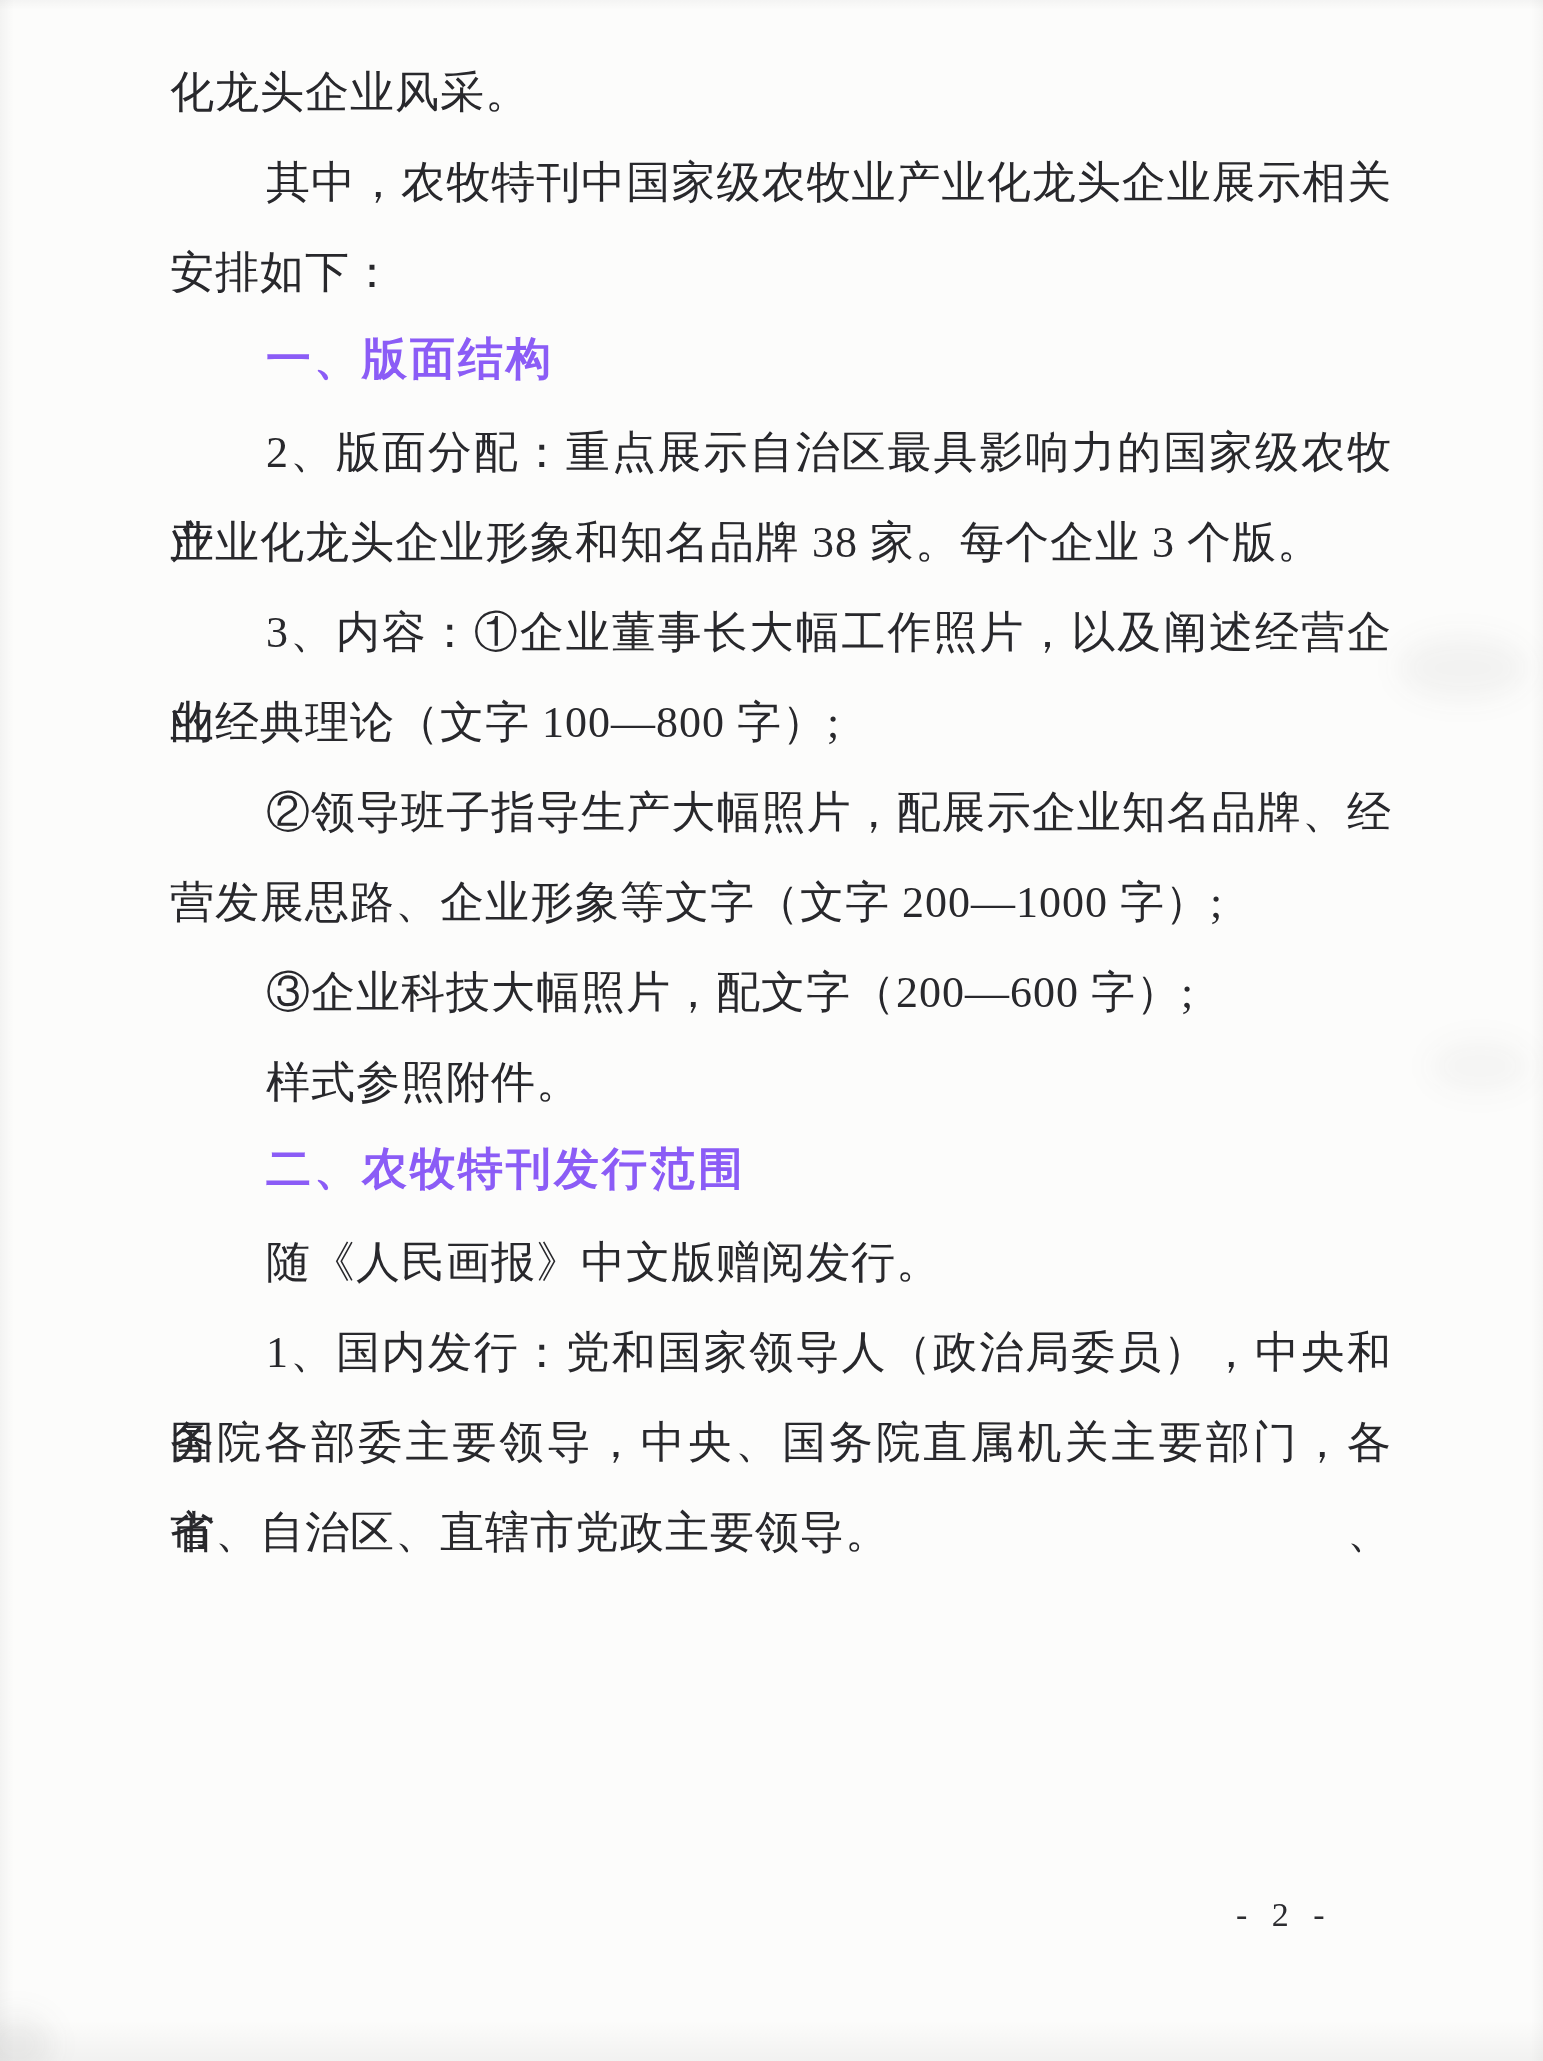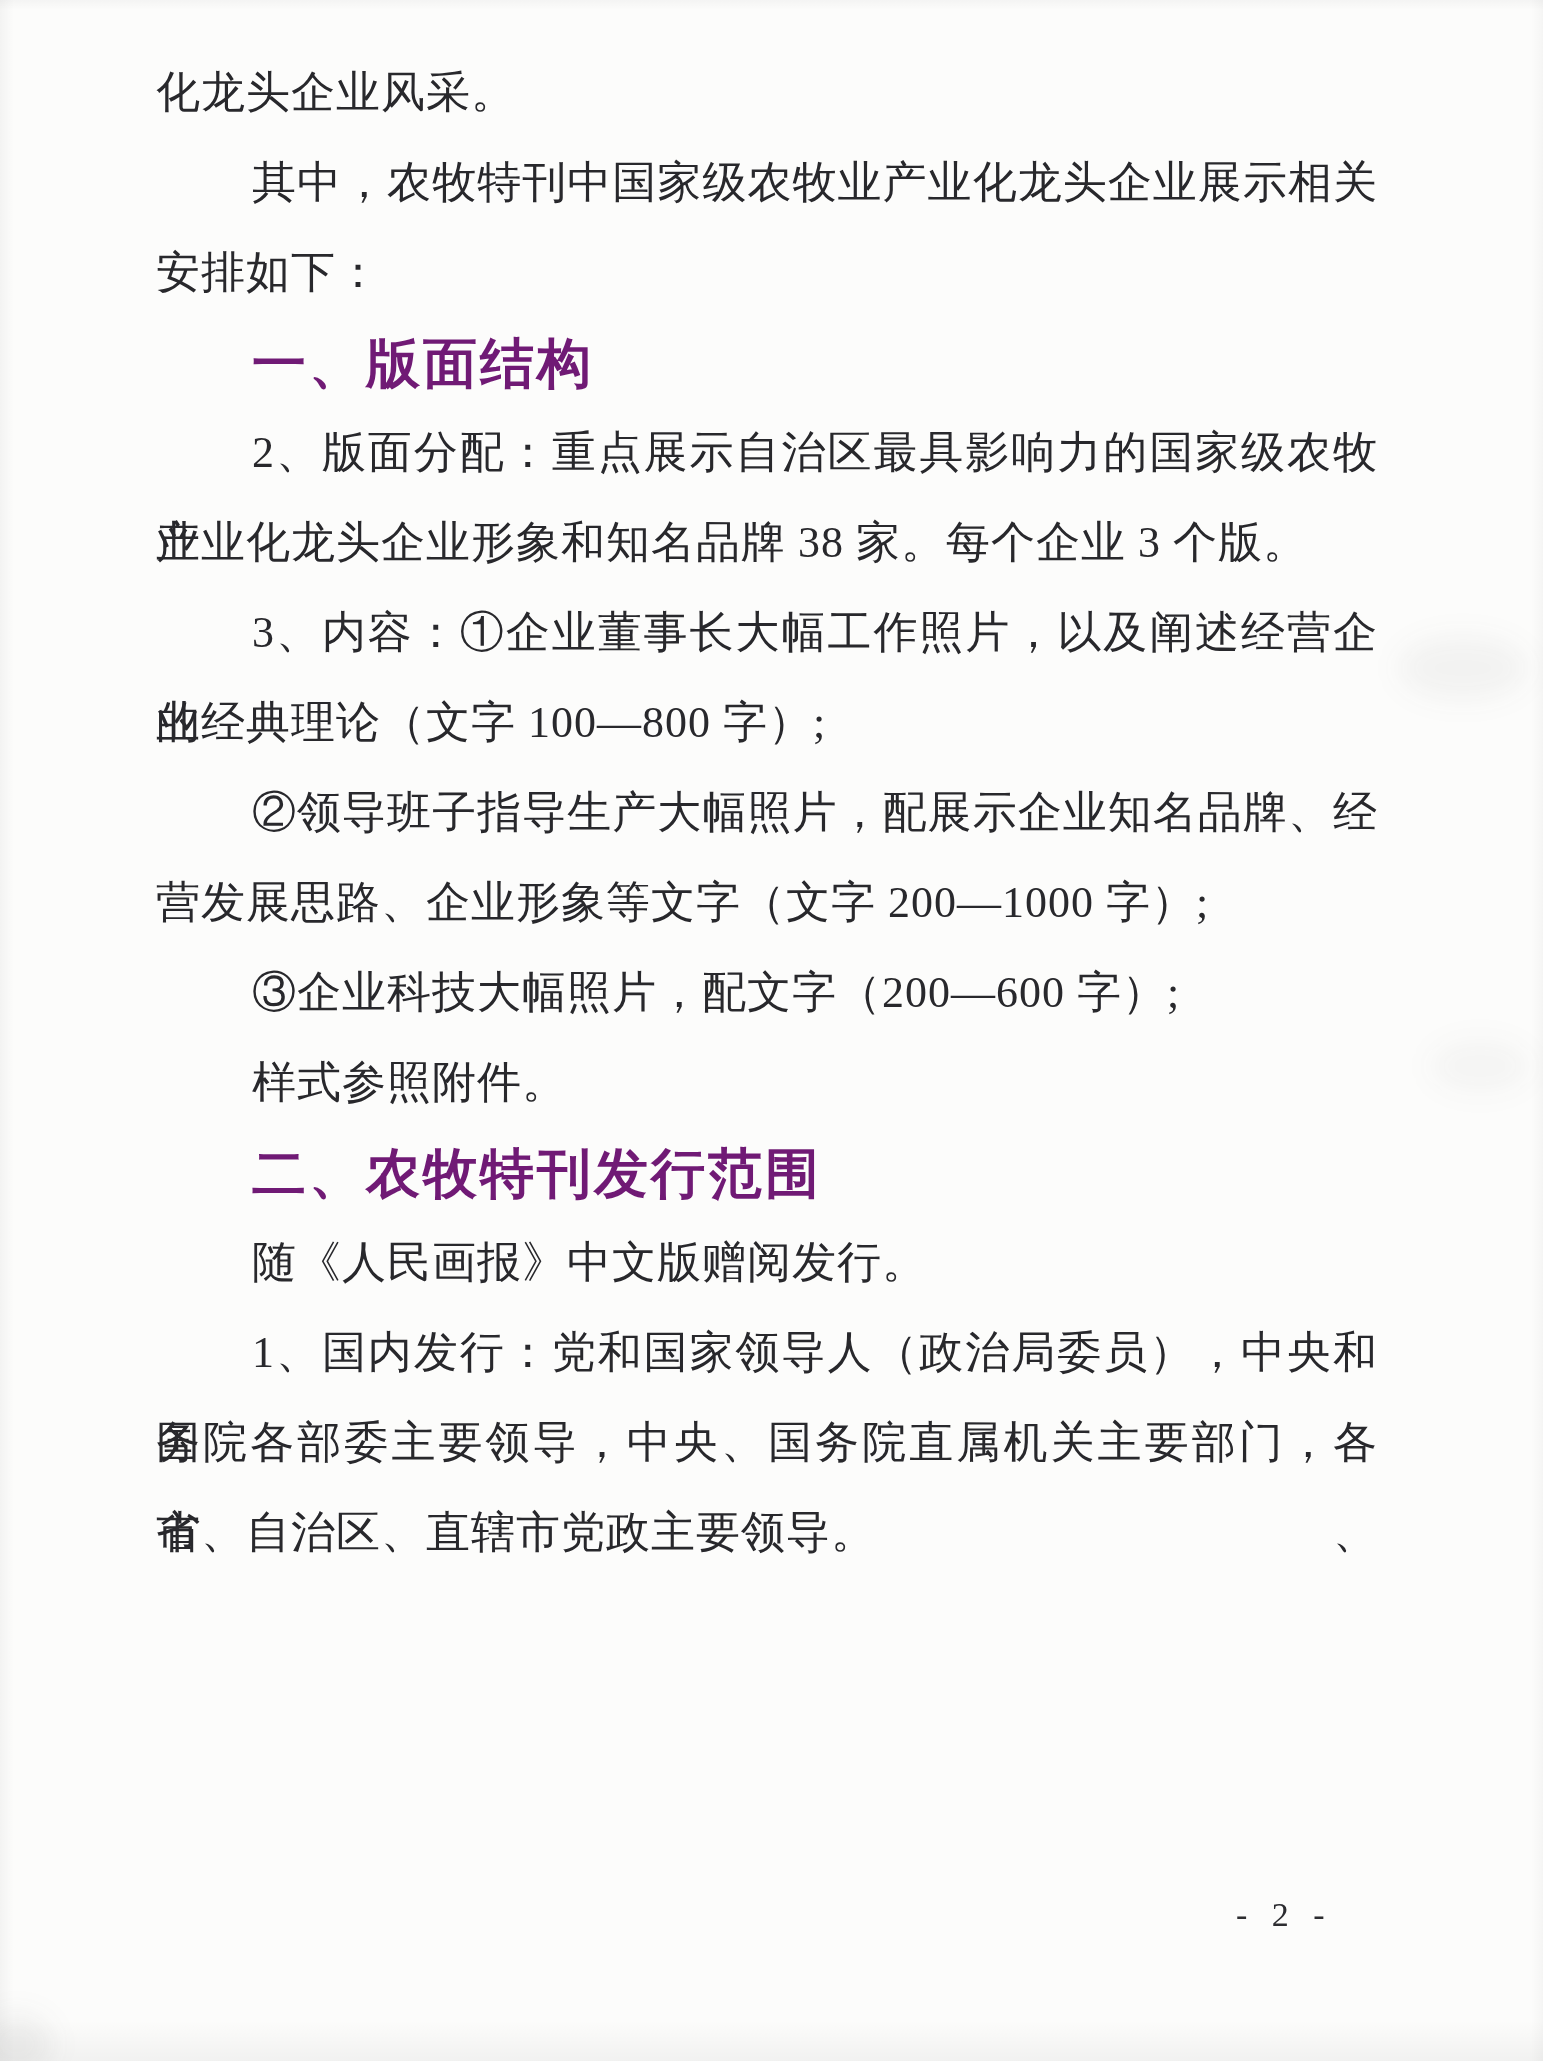--- a/index.html
+++ b/index.html
@@ -23,44 +23,44 @@
     position: absolute;
     border-radius: 50%;
     filter: blur(14px);
     pointer-events: none;
   }
   .smudge-a { left: 1398px; top: 636px; width: 130px; height: 64px; background: rgba(60,60,60,0.05); }
   .smudge-b { left: 1430px; top: 1040px; width: 100px; height: 52px; background: rgba(60,60,60,0.04); }
   .smudge-c { left: -18px; top: 2014px; width: 70px; height: 60px; background: rgba(60,60,60,0.07); }
   .doc {
     position: absolute;
-    left: 156px;
+    left: 170px;
     top: 48px;
     width: 1222px;
   }
   .line {
     height: 90px;
     line-height: 90px;
     font-size: 44px;
     letter-spacing: 1px;
     white-space: nowrap;
     color: #28282c;
   }
   .line.indent { text-indent: 96px; }
   .line.justify {
     white-space: normal;
     text-align: justify;
     text-align-last: justify;
   }
   .line.heading {
-    font-family: Liberation Sans, sans-serif;
+    font-family: Liberation Mono, monospace;
     font-weight: 700;
-    color: #701a75;
+    color: #8b5cf6;
     letter-spacing: 3px;
-    font-size: 54px;
+    font-size: 45px;
   }
   .page-number {
     position: absolute;
     left: 1236px;
     top: 1896px;
     font-size: 34px;
     letter-spacing: 8px;
     color: #2c2c30;
     white-space: nowrap;
   }

